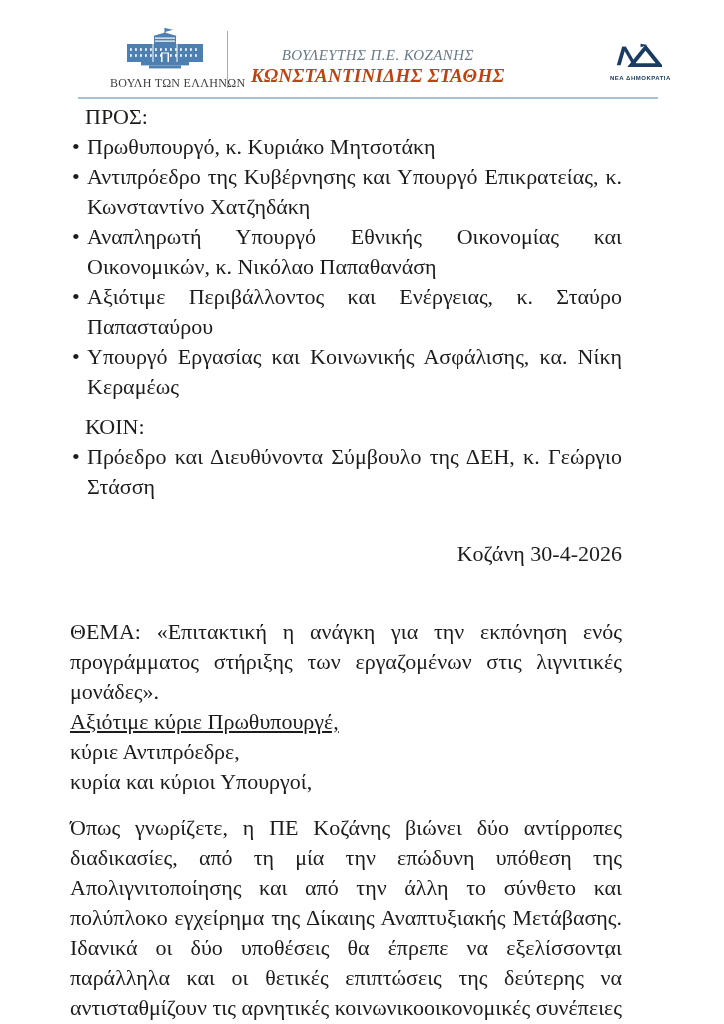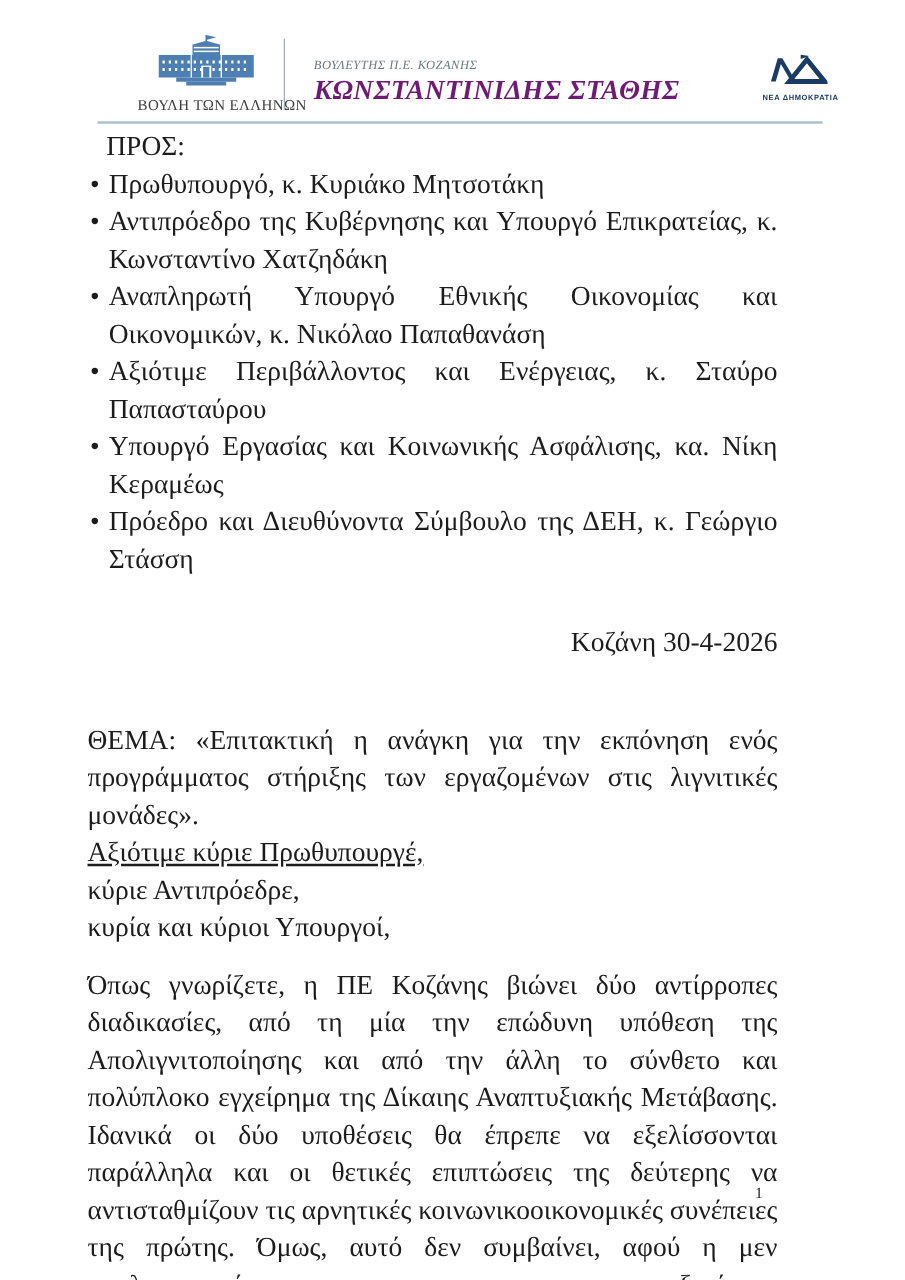--- a/index.html
+++ b/index.html
@@ -12,26 +12,27 @@
   
   .hdr { position:absolute; top:0; left:0; right:0; height:98px; }
   .plogo { position:absolute; left:110px; top:28px; width:110px; text-align:center; }
   .plogo-caption {
     margin-top:2px; font-size:12px; color:#3f3f3f; letter-spacing:0.3px;
     white-space:nowrap; font-family:"Liberation Serif", serif;
   }
   .hdr-divider { position:absolute; left:227px; top:31px; width:1px; height:57px; background:#9fb0bd; }
   .mpblock { position:absolute; left:251px; top:47px; }
   .mp-title {
-    font-style:italic; font-size:10px; color:#68798a; letter-spacing:0.4px;
+    font-style:italic; font-size:15px; color:#68798a; letter-spacing:0.4px;
     font-family:"Liberation Serif", serif;
+    text-align:center;
   }
   .mp-name {
-    margin-top:1px; font-style:italic; font-weight:bold; font-size:22px;
-    color:#701a75; letter-spacing:0.3px; white-space:nowrap;
+    margin-top:1px; font-style:italic; font-weight:bold; font-size:19px;
+    color:#c2410c; letter-spacing:0.3px; white-space:nowrap;
     font-family:"Liberation Serif", serif;
   }
   .ndlogo { position:absolute; right:56px; top:42px; width:58px; text-align:center; }
   .nd-caption {
     margin-top:1px; font-size:6px; color:#1a3c64; letter-spacing:0.5px;
     white-space:nowrap; font-family:"Liberation Sans", sans-serif; font-weight:bold;
   }
   .hdr-rule { position:absolute; top:97px; left:78px; width:580px; height:2px; background:#aac1d3; }
 
   
@@ -115,20 +116,21 @@
     <div class="to-label">ΠΡΟΣ:</div>
 
     <ul class="addr-list">
       <li>Πρωθυπουργό, κ. Κυριάκο Μητσοτάκη</li>
       <li>Αντιπρόεδρο της Κυβέρνησης και Υπουργό Επικρατείας, κ. Κωνσταντίνο Χατζηδάκη</li>
       <li>Αναπληρωτή Υπουργό Εθνικής Οικονομίας και Οικονομικών, κ. Νικόλαο Παπαθανάση</li>
       <li>Αξιότιμε Περιβάλλοντος και Ενέργειας, κ. Σταύρο Παπασταύρου</li>
       <li>Υπουργό Εργασίας και Κοινωνικής Ασφάλισης, κα. Νίκη Κεραμέως</li>
     </ul>
 
+    <div class="cc-label">ΚΟΙΝ:</div>
 
     <ul class="addr-list">
       <li>Πρόεδρο και Διευθύνοντα Σύμβουλο της ΔΕΗ, κ. Γεώργιο Στάσση</li>
     </ul>
 
     <div class="dateline">Κοζάνη 30-4-2026</div>
 
     <div class="subject">ΘΕΜΑ: «Επιτακτική η ανάγκη για την εκπόνηση ενός προγράμματος στήριξης των εργαζομένων στις λιγνιτικές μονάδες».</div>
 
     <p class="salut-1" style="margin:0;text-decoration:underline;">Αξιότιμε κύριε Πρωθυπουργέ,</p>

